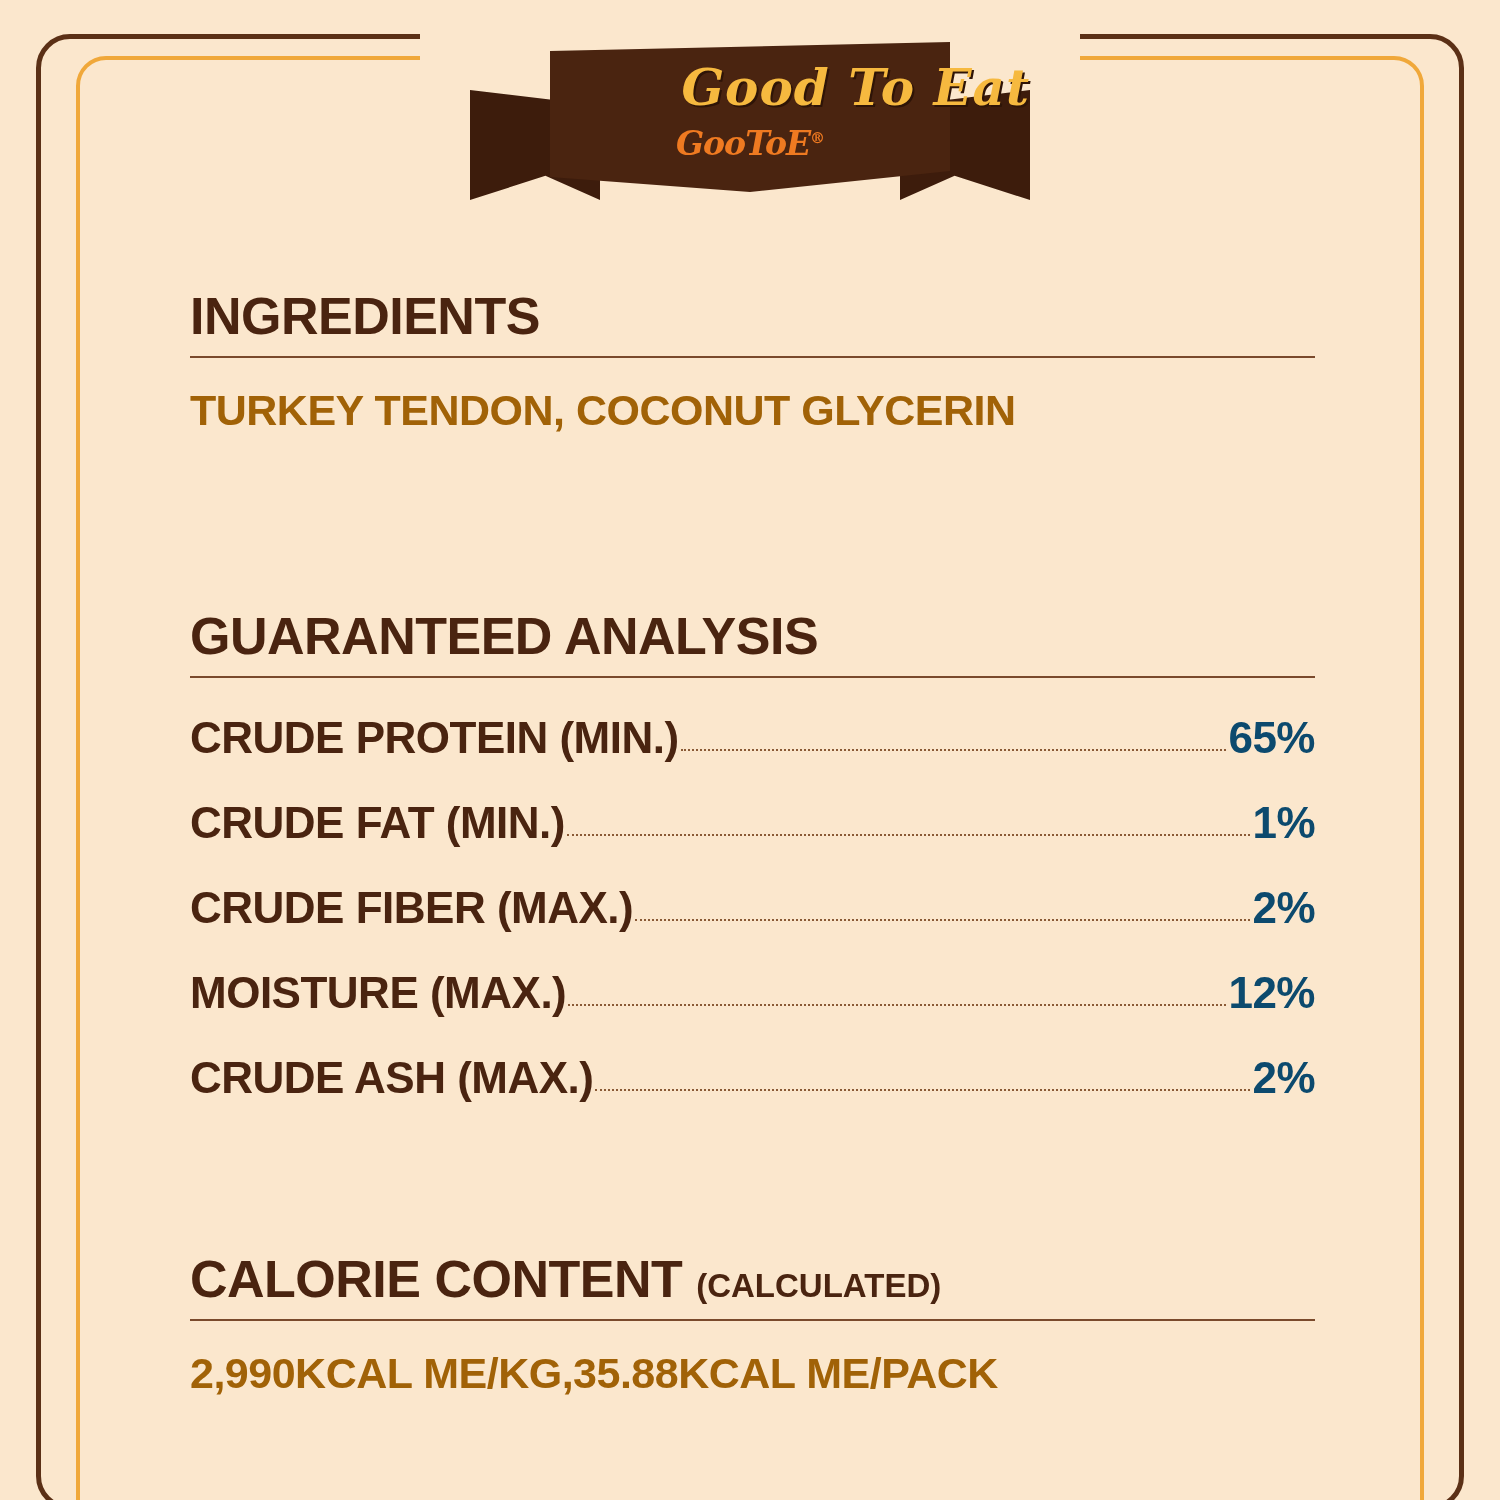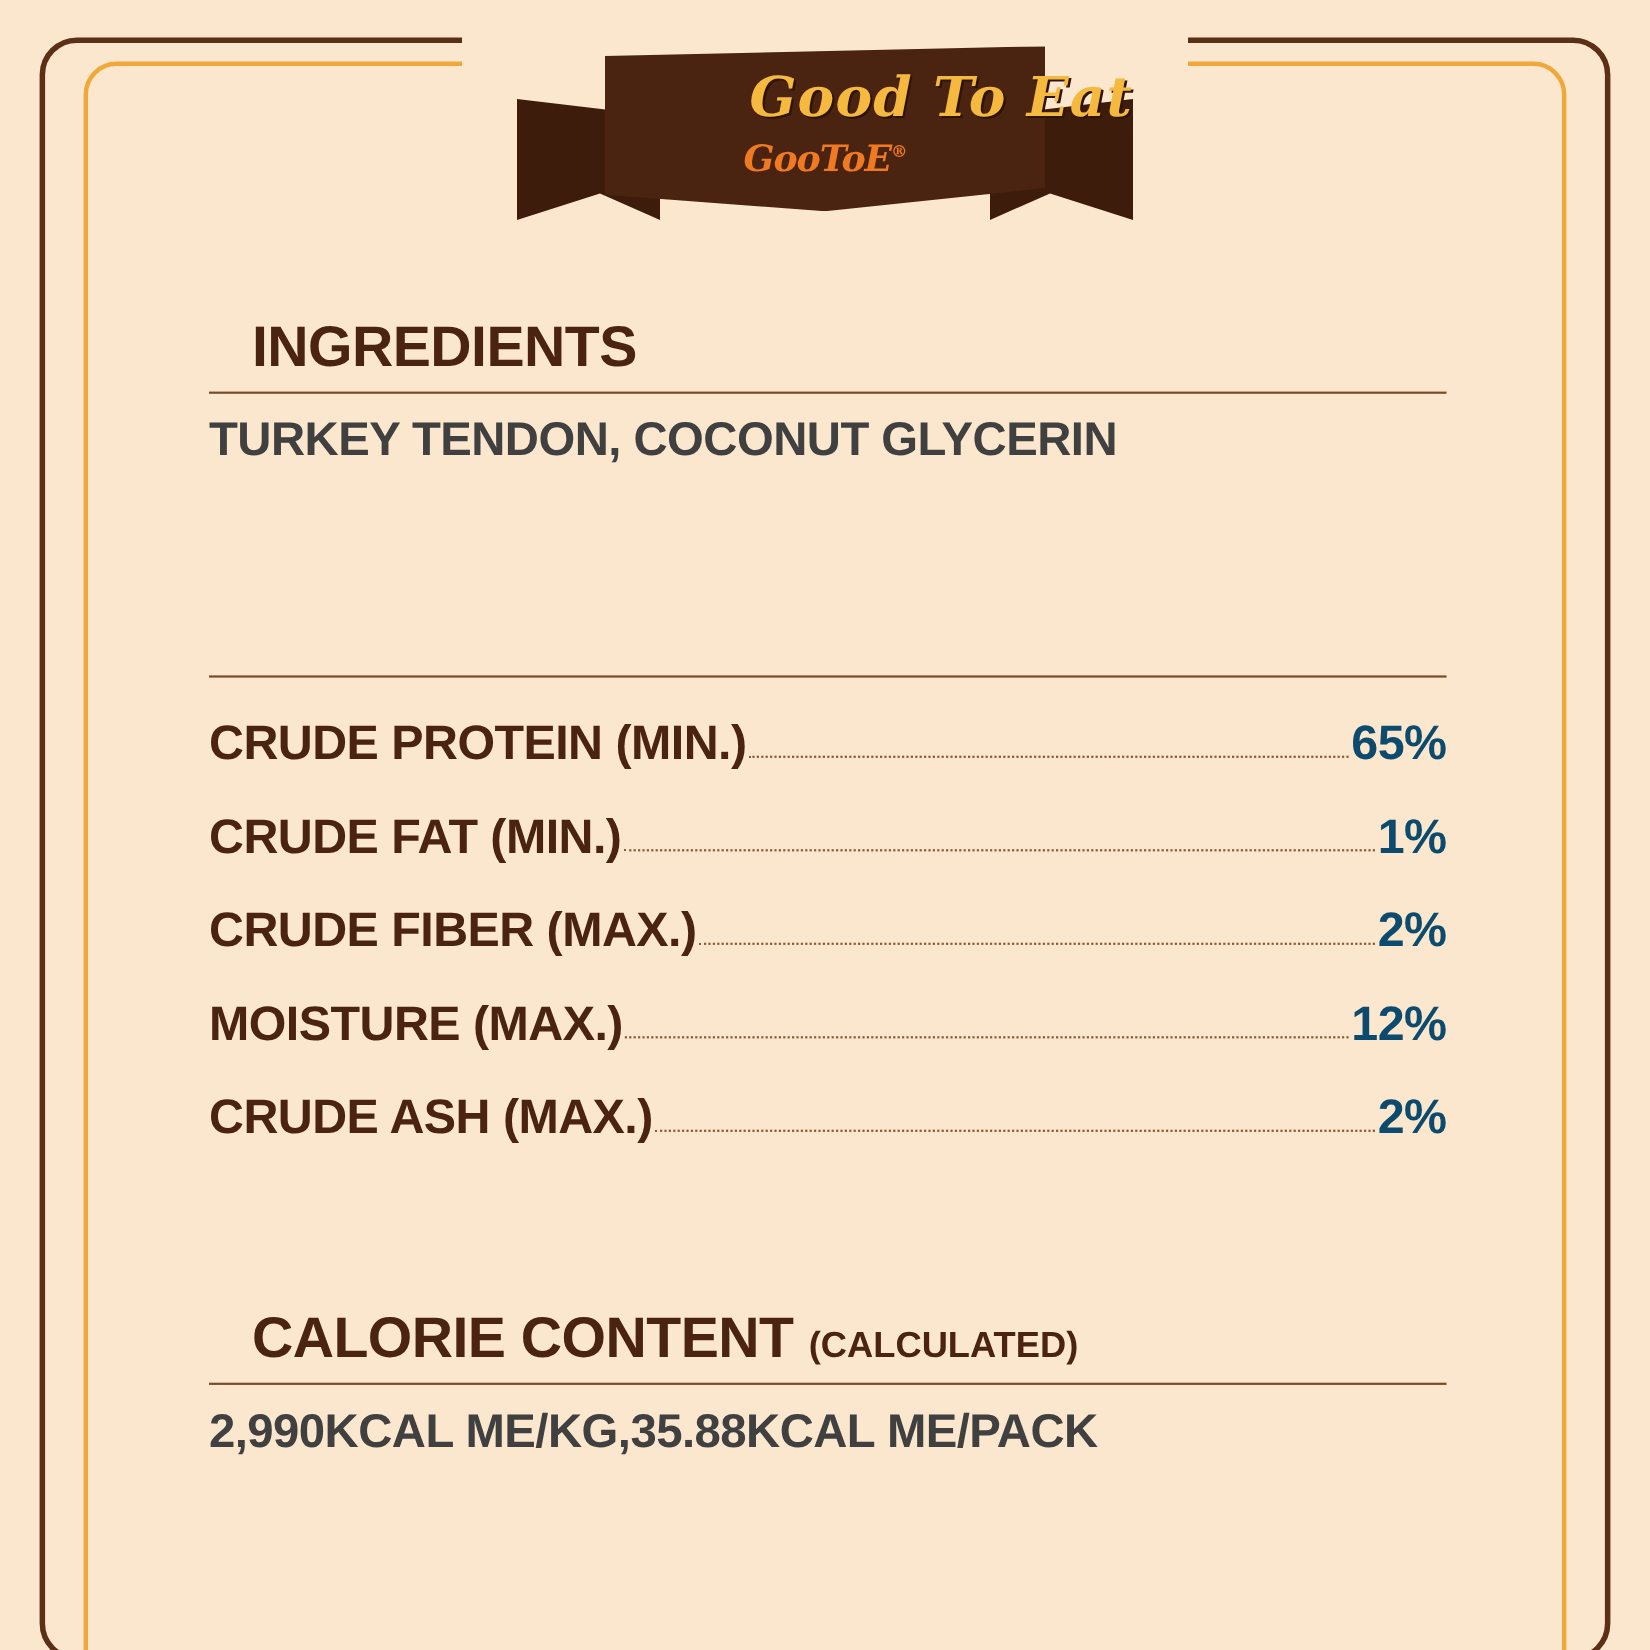--- a/index.html
+++ b/index.html
@@ -130,41 +130,40 @@
     left: 190px;
     top: 290px;
     width: 1125px;
   }
 
   .section-head {
     color: #4a2410;
     font-weight: bold;
     letter-spacing: -0.5px;
     line-height: 1;
-    margin-left: 39px;
   }
   .section-head.h1 {
     font-size: 52px;
   }
   .section-head .small {
     font-size: 33px;
     letter-spacing: 0px;
   }
   .head-rule {
     margin-top: 14px;
     height: 0;
     border-bottom: 2px solid #7a4a2c;
     width: 100%;
   }
 
   .body-line {
-    margin-top: 18px;
+    margin-top: 28px;
     font-size: 43px;
     font-weight: bold;
-    color: #404040;
+    color: #a16207;
     letter-spacing: -0.5px;
   }
 
   
   .ga-list {
     margin-top: 16px;
   }
   .ga-row {
     display: flex;
     align-items: flex-end;
@@ -215,20 +214,21 @@
 
     <div>
       <div class="section-head h1">INGREDIENTS</div>
       <div class="head-rule"></div>
       <div class="body-line">TURKEY TENDON, COCONUT GLYCERIN</div>
     </div>
 
     <div class="spacer-lg"></div>
 
     <div>
+      <div class="section-head h1">GUARANTEED ANALYSIS</div>
       <div class="head-rule"></div>
 
       <div class="ga-list">
 
         <div class="ga-row">
           <div class="ga-label">CRUDE PROTEIN (MIN.)</div>
           <div class="ga-dots"></div>
           <div class="ga-value">65%</div>
         </div>
 

